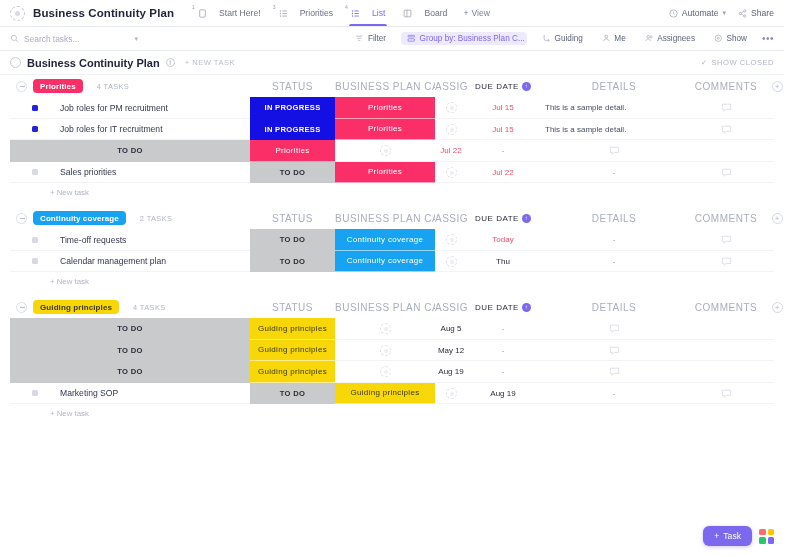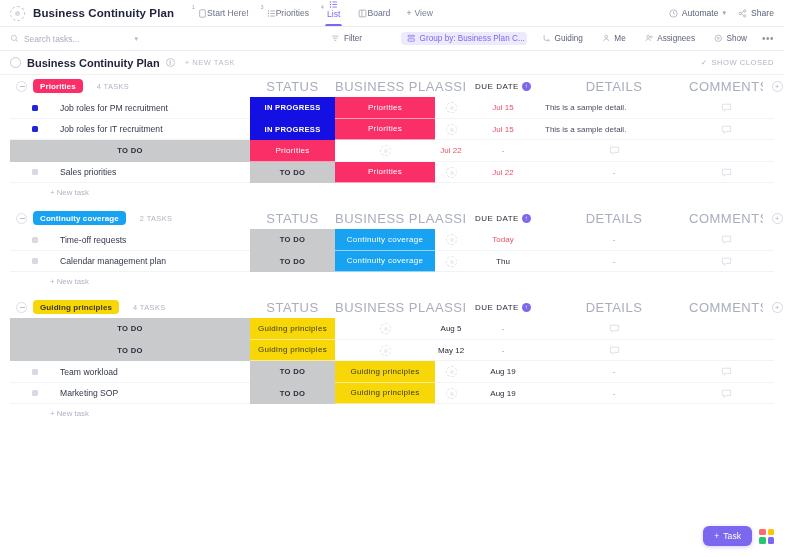--- a/index.html
+++ b/index.html
@@ -28,27 +28,27 @@
   .list-avatar::after{
     content:""; position:absolute; left:4px; top:4px; width:5px; height:5px;
     border-radius:50%; background:#d9dbe4;
   }
   .app-title {
     font-size: 11.5px; font-weight: bold; letter-spacing: .1px; color: #21243c;
     margin-right: 16px; white-space: nowrap;
   }
   .view-tabs { display: flex; align-items: center; gap: 2px; height: 100%; }
   .vtab {
-    display: flex; align-items: center; gap: 0;
+    display: flex; align-items: center; gap: 12px;
     font-size: 8.6px; color: #6b6f84; padding: 0 8px;
     height: 100%; position: relative; white-space: nowrap;
     cursor: pointer;
   }
   .vtab .ico { width: 9px; height: 9px; display: block; opacity: .65; }
-  .vtab.active { color: #7b68ee; flex-direction: column; }
+  .vtab.active { color: #7b68ee; }
   .vtab.active .ico { opacity: 1; }
   .vtab.active::after {
     content: ""; position: absolute; left: 6px; right: 6px; bottom: 0;
     height: 2px; background: #7b68ee; border-radius: 2px 2px 0 0;
   }
   .vtab .sup {
     position: absolute; top: 4px; left: 2px;
     font-size: 5px; color: #9aa0b5;
   }
   .vtab.addview { color: #7a7f94; gap: 3px; }
@@ -76,21 +76,21 @@
   .search-chev { font-size: 7px; color: #b0b4c4; margin-left: auto; }
   .toolbar-right { margin-left: auto; display: flex; align-items: center; gap: 11px; }
   .tchip {
     display: flex; align-items: center; gap: 4px;
     font-size: 8.2px; color: #5d6278; cursor: pointer; white-space: nowrap;
     padding: 2px 4px; border-radius: 4px;
   }
   .tchip .ico { width: 8.5px; height: 8.5px; opacity: .7; flex:0 0 auto;}
   .tchip.groupby {
     background: #eeeafd; color: #7b68ee; padding: 2px 6px;
-    max-width: 126px; overflow: hidden; margin-left: 24px;
+    max-width: 126px; overflow: hidden;
   }
   .tchip.groupby .ico { opacity: 1; }
   .dots { font-size: 10px; color: #8c90a4; letter-spacing: .5px; cursor: pointer; line-height: 8px; }
 
   
   .listhead {
     height: 24px; flex: 0 0 24px;
     display: flex; align-items: center;
     padding: 0 10px; background: #fff;
     border-bottom: 1px solid #f0f1f5;
@@ -128,21 +128,21 @@
   .g-collapse::after {
     content: ""; position: absolute; left: 2.5px; top: 4.5px;
     width: 5px; height: 0; border-top: 1.2px solid #b9bdcc;
   }
   .g-badge {
     font-size: 8px; font-weight: bold; color: #fff;
     padding: 2.5px 7px; border-radius: 4px; white-space: nowrap; letter-spacing: .1px;
   }
   .g-count { font-size: 7.4px; color: #b0b4c4; letter-spacing: .4px; white-space: nowrap; margin-left: 8px; }
   .colhead {
-    font-size: 13px; color: #a9adbe; letter-spacing: .5px; text-align: center;
+    font-size: 10px; color: #a9adbe; letter-spacing: .5px; text-align: center;
     white-space: nowrap; overflow: hidden;
   }
   .colhead.due { display: flex; align-items: center; justify-content: center; gap: 3px; }
   .sortdot {
     width: 9px; height: 9px; border-radius: 50%; background: #7b68ee;
     color: #fff; font-size: 6px; line-height: 9px; text-align: center; flex: 0 0 auto;
   }
   .addcol {
     width: 11px; height: 11px; border-radius: 50%; border: 1px solid #d5d8e2;
     color: #b0b4c4; font-size: 8px; line-height: 9px; text-align: center;
@@ -517,24 +517,20 @@
           <div class="due">May 12</div>
           <div class="details empty">-</div>
           <div class="comments">
             <svg width="11" height="11" viewBox="0 0 16 16">
               <path d="M2 3.2h12v7.6H7.6L4.4 13.4v-2.6H2z" fill="none" stroke="#9aa0b5" stroke-width="1.3" stroke-linejoin="round"></path>
             </svg>
           </div>
           <div class="spacer"></div>
         </div>
         <div class="row taskrow">
-          <div class="t-name">
-            <span class="t-bullet todo"></span>
-            <span class="t-label">Team workload</span>
-          </div>
           <div class="statuscell todo">TO DO</div>
           <div class="catcell" style="background:#f7d708;color:#3d3a10">Guiding principles</div>
           <div class="assignee">
             <span class="av"></span>
           </div>
           <div class="due">Aug 19</div>
           <div class="details empty">-</div>
           <div class="comments">
             <svg width="11" height="11" viewBox="0 0 16 16">
               <path d="M2 3.2h12v7.6H7.6L4.4 13.4v-2.6H2z" fill="none" stroke="#9aa0b5" stroke-width="1.3" stroke-linejoin="round"></path>

